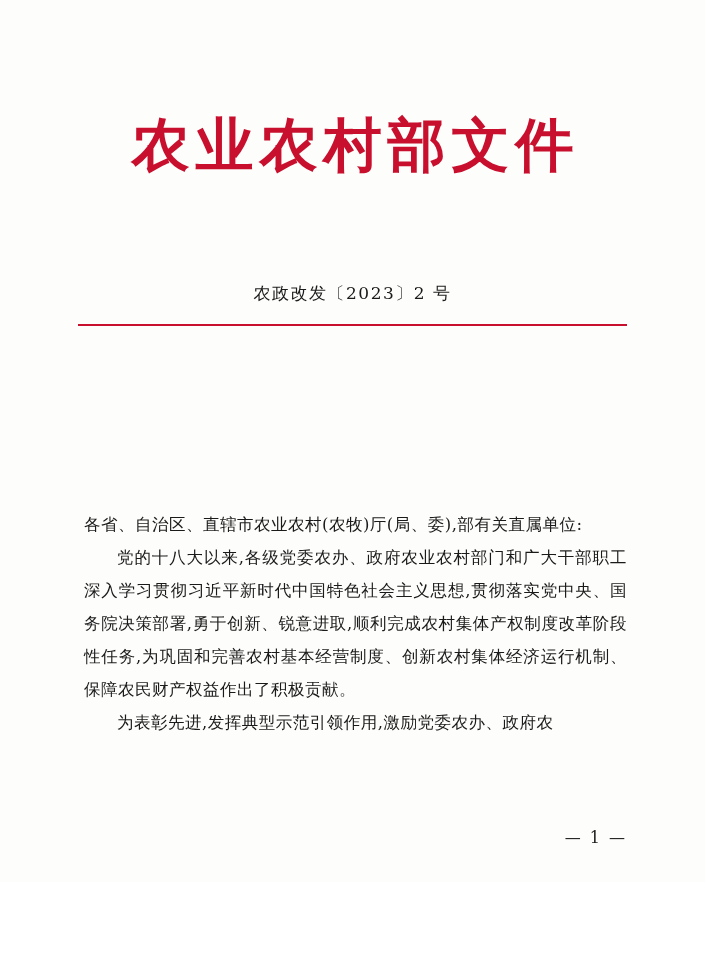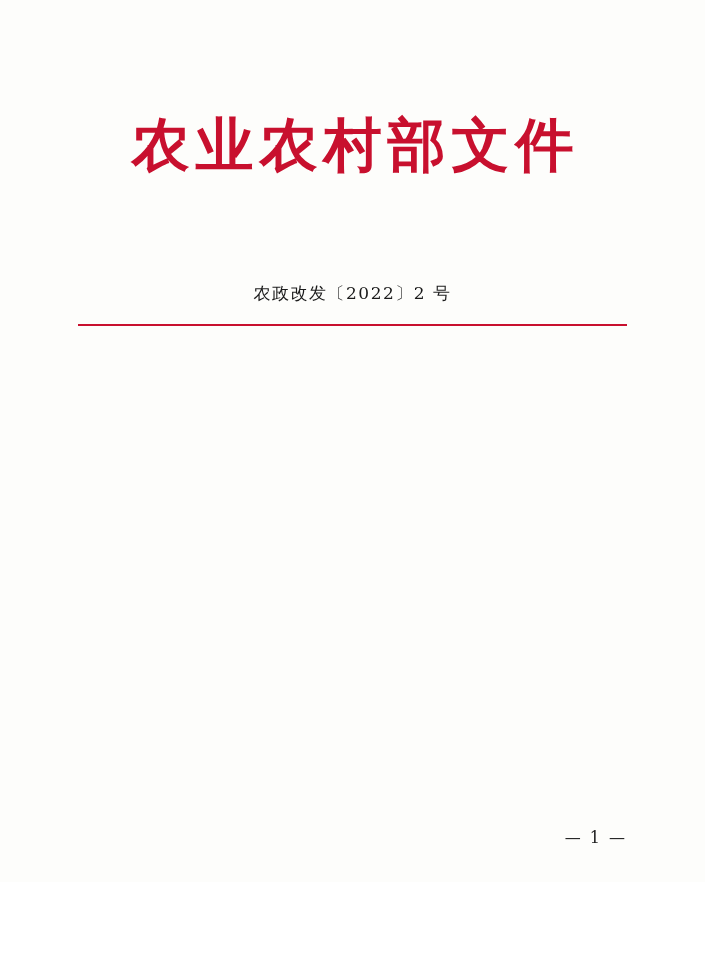--- a/index.html
+++ b/index.html
@@ -121,22 +121,27 @@
 </head>
 <body>
 
 <div class="page">
 
   <div class="masthead">
     <div class="masthead-title">农业农村部文件</div>
   </div>
 
   <div class="docnum-wrap">
-    <div class="docnum">农政改发〔2022〕2 号</div>
+    <div class="docnum">农政改发〔2023〕2 号</div>
   </div>
 
   <div class="red-rule"></div>
 
 
+  <div class="body-text">
+    <p>各省、自治区、直辖市农业农村(农牧)厅(局、委),部有关直属单位:</p>
+    <p class="indent">党的十八大以来,各级党委农办、政府农业农村部门和广大干部职工深入学习贯彻习近平新时代中国特色社会主义思想,贯彻落实党中央、国务院决策部署,勇于创新、锐意进取,顺利完成农村集体产权制度改革阶段性任务,为巩固和完善农村基本经营制度、创新农村集体经济运行机制、保障农民财产权益作出了积极贡献。</p>
+    <p class="indent">为表彰先进,发挥典型示范引领作用,激励党委农办、政府农</p>
+  </div>
 
   <div class="page-number">— 1 —</div>
 
 </div>
 
 </body></html>

